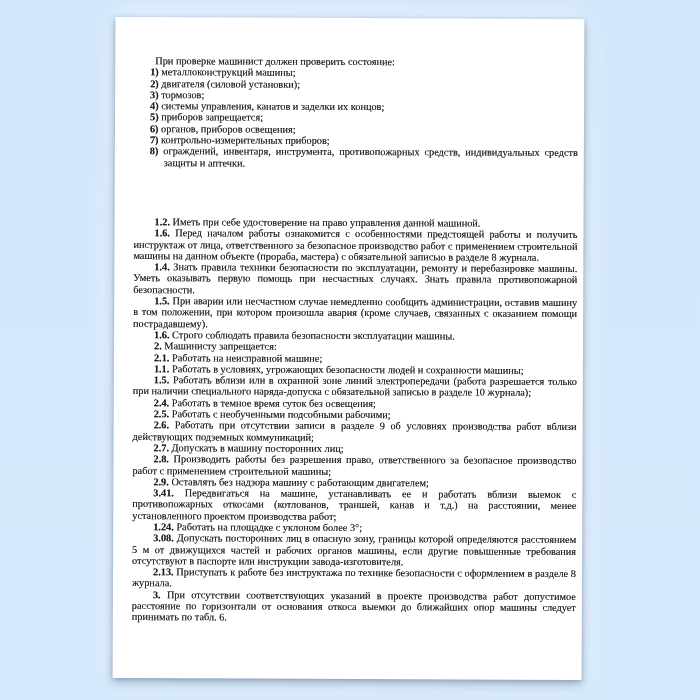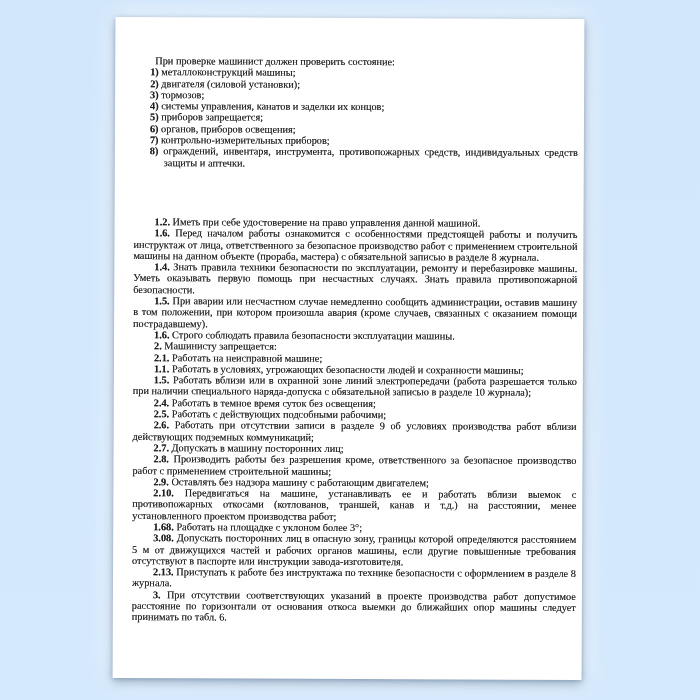--- a/index.html
+++ b/index.html
@@ -89,27 +89,27 @@
           <p class="para"><b class="num">1.2.</b> <span>Иметь при себе удостоверение на право управления данной машиной.</span></p>
 <p class="para"><b class="num">1.6.</b> <span>Перед началом работы ознакомится с особенностями предстоящей работы и получить инструктаж от лица, ответственного за безопасное производство работ с применением строительной машины на данном объекте (прораба, мастера) с обязательной записью в разделе 8 журнала.</span></p>
 <p class="para"><b class="num">1.4.</b> <span>Знать правила техники безопасности по эксплуатации, ремонту и перебазировке машины. Уметь оказывать первую помощь при несчастных случаях. Знать правила противопожарной безопасности.</span></p>
 <p class="para"><b class="num">1.5.</b> <span>При аварии или несчастном случае немедленно сообщить администрации, оставив машину в том положении, при котором произошла авария (кроме случаев, связанных с оказанием помощи пострадавшему).</span></p>
 <p class="para"><b class="num">1.6.</b> <span>Строго соблюдать правила безопасности эксплуатации машины.</span></p>
 <p class="para"><b class="num">2.</b> <span>Машинисту запрещается:</span></p>
 <p class="para"><b class="num">2.1.</b> <span>Работать на неисправной машине;</span></p>
 <p class="para"><b class="num">1.1.</b> <span>Работать в условиях, угрожающих безопасности людей и сохранности машины;</span></p>
 <p class="para"><b class="num">1.5.</b> <span>Работать вблизи или в охранной зоне линий электропередачи (работа разрешается только при наличии специального наряда-допуска с обязательной записью в разделе 10 журнала);</span></p>
 <p class="para"><b class="num">2.4.</b> <span>Работать в темное время суток без освещения;</span></p>
-<p class="para"><b class="num">2.5.</b> <span>Работать с действующих подсобными рабочими;</span></p>
+<p class="para"><b class="num">2.5.</b> <span>Работать с необученными подсобными рабочими;</span></p>
 <p class="para"><b class="num">2.6.</b> <span>Работать при отсутствии записи в разделе 9 об условиях производства работ вблизи действующих подземных коммуникаций;</span></p>
 <p class="para"><b class="num">2.7.</b> <span>Допускать в машину посторонних лиц;</span></p>
-<p class="para"><b class="num">2.8.</b> <span>Производить работы без разрешения кроме, ответственного за безопасное производство работ с применением строительной машины;</span></p>
+<p class="para"><b class="num">2.8.</b> <span>Производить работы без разрешения право, ответственного за безопасное производство работ с применением строительной машины;</span></p>
 <p class="para"><b class="num">2.9.</b> <span>Оставлять без надзора машину с работающим двигателем;</span></p>
-<p class="para"><b class="num">2.10.</b> <span>Передвигаться на машине, устанавливать ее и работать вблизи выемок с противопожарных откосами (котлованов, траншей, канав и т.д.) на расстоянии, менее установленного проектом производства работ;</span></p>
-<p class="para"><b class="num">1.68.</b> <span>Работать на площадке с уклоном более 3°;</span></p>
+<p class="para"><b class="num">3.41.</b> <span>Передвигаться на машине, устанавливать ее и работать вблизи выемок с противопожарных откосами (котлованов, траншей, канав и т.д.) на расстоянии, менее установленного проектом производства работ;</span></p>
+<p class="para"><b class="num">1.24.</b> <span>Работать на площадке с уклоном более 3°;</span></p>
 <p class="para"><b class="num">3.08.</b> <span>Допускать посторонних лиц в опасную зону, границы которой определяются расстоянием 5 м от движущихся частей и рабочих органов машины, если другие повышенные требования отсутствуют в паспорте или инструкции завода-изготовителя.</span></p>
 <p class="para"><b class="num">2.13.</b> <span>Приступать к работе без инструктажа по технике безопасности с оформлением в разделе 8 журнала.</span></p>
 <p class="para"><b class="num">3.</b> <span>При отсутствии соответствующих указаний в проекте производства работ допустимое расстояние по горизонтали от основания откоса выемки до ближайших опор машины следует принимать по табл. 6.</span></p>
 </div>
 
     </div>
   </div>
 </div>
 
 </body></html>

